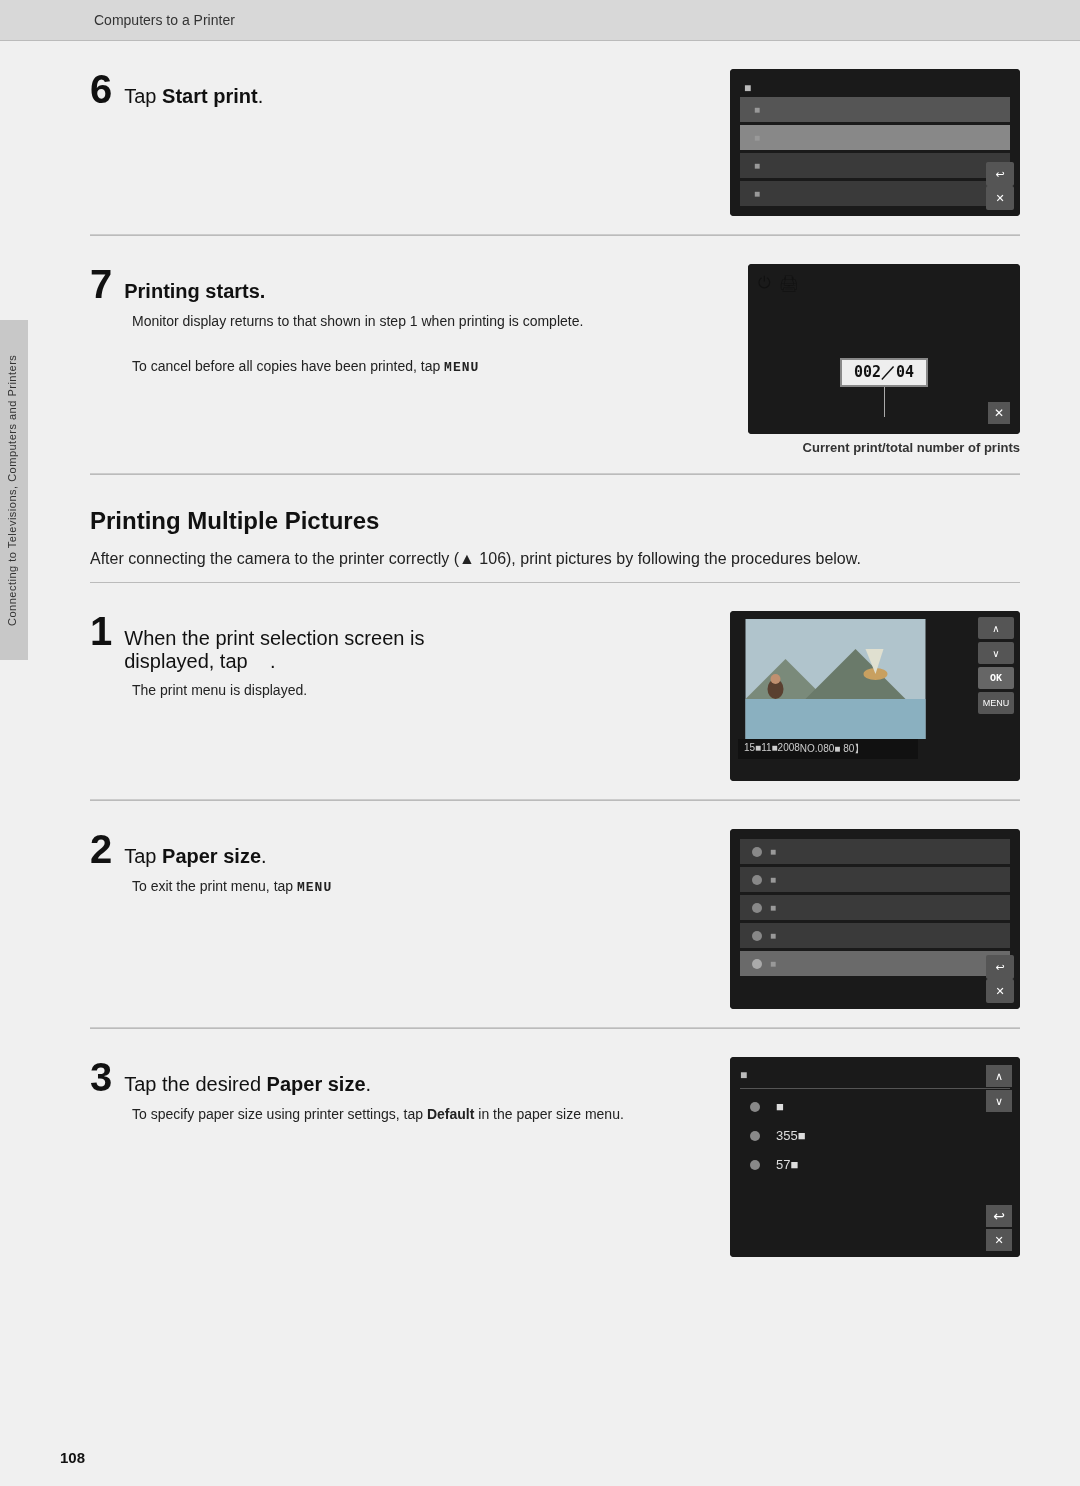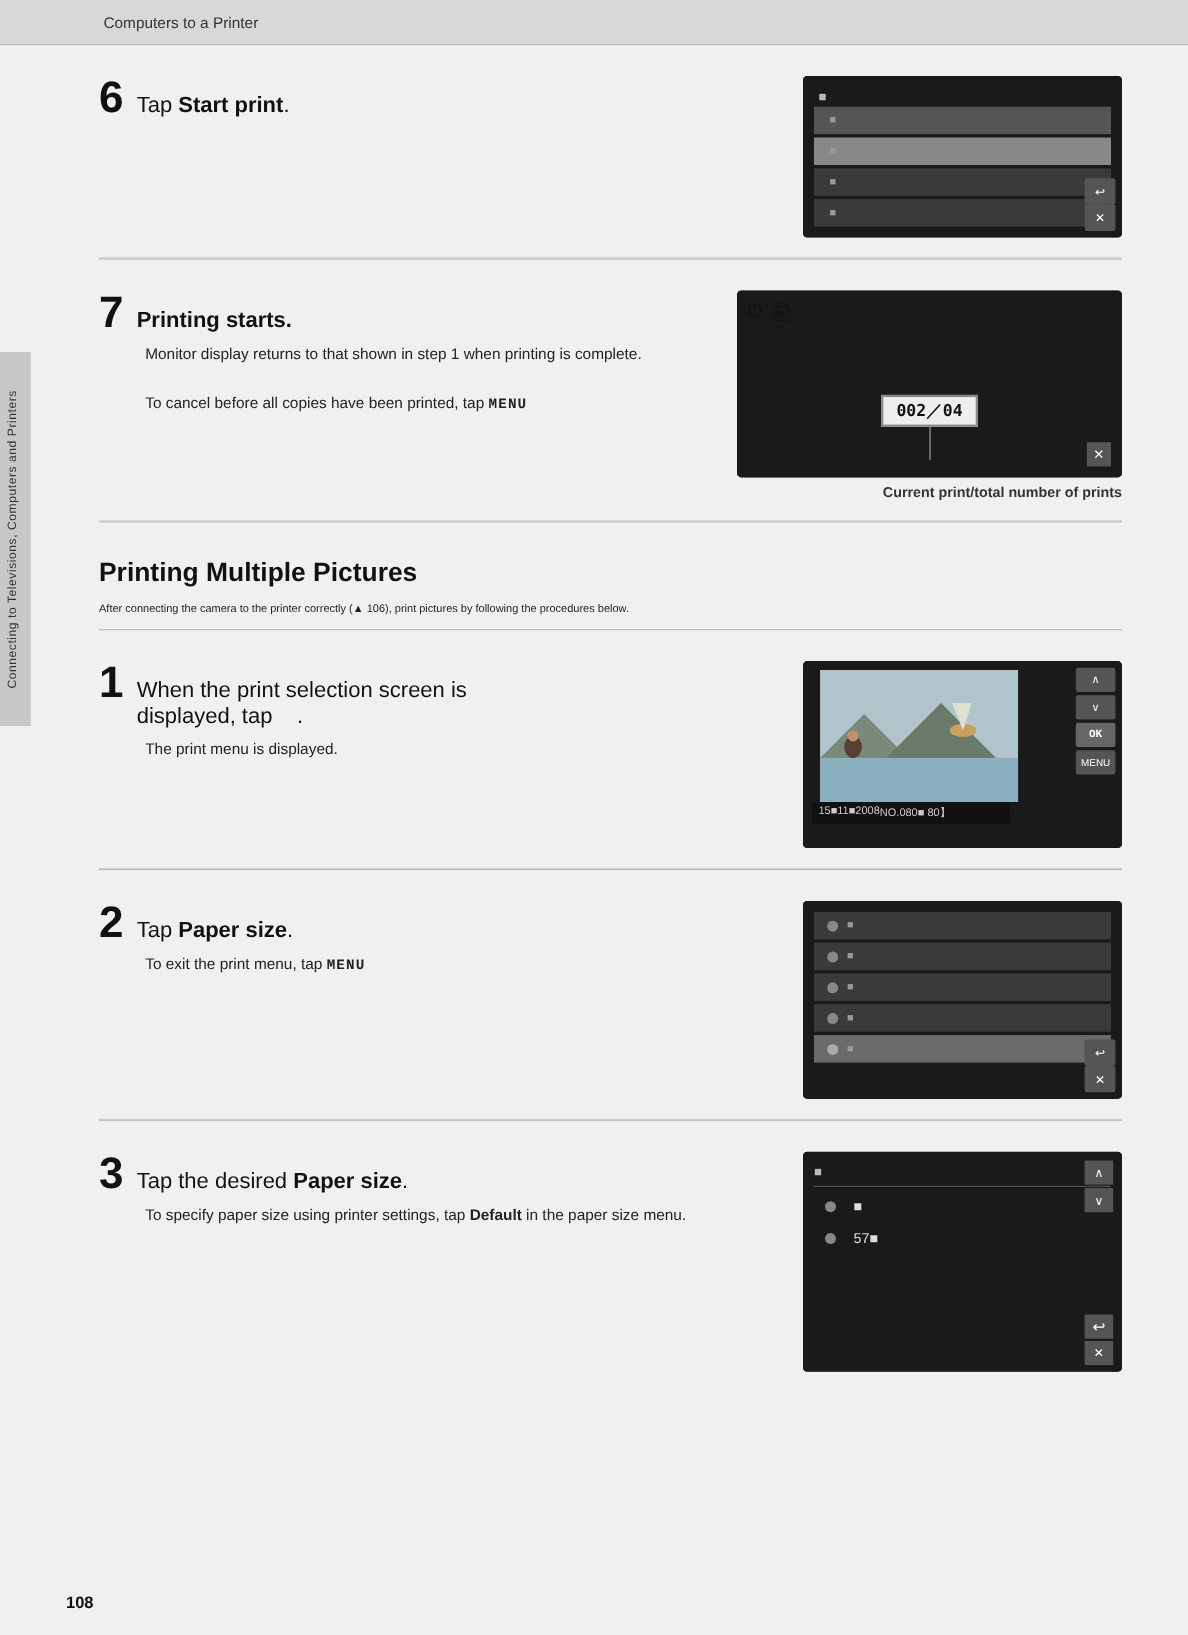--- a/index.html
+++ b/index.html
@@ -168,21 +168,21 @@
     
     .section-title {
       font-size: 24px;
       font-weight: bold;
       color: #111;
       margin: 22px 0 10px 0;
       padding-top: 10px;
     }
 
     .section-intro {
-      font-size: 10px;
+      font-size: 16px;
       color: #222;
       line-height: 1.7;
       margin-bottom: 10px;
     }
 
     
     .screen-photo {
       background: #1a1a1a;
       padding: 6px;
       position: relative;
@@ -427,21 +427,21 @@
 when printing is complete.</p>
         <br>
         <p>
           <span>To cancel before all copies have been printed,
 tap </span>
           <span class="menu-key">MENU</span>
         </p>
       </div>
     </div>
     <div class="screen-wrapper">
-      <div class="screen-box" style="width:350px;">
+      <div class="screen-box" style="width:272px;">
         <div class="screen-step7" style="min-height:170px;">
           <div class="icons-row">
             <span>⏻</span>
             <span>🖨</span>
           </div>
           <div class="counter-area">
             <div class="screen-step7 counter-label-below" style="position:static; background:transparent; min-height:0; padding:0;">
               <span style="display:inline-block; background:#eee; color:#111; font-family:monospace; font-size:15px; font-weight:bold; padding:3px 12px; border:2px solid #888;">002／04</span>
             </div>
             <div style="width:1px; height:30px; background:#aaa; margin: 0 auto;"></div>
@@ -589,20 +589,24 @@
             <span style="color:#bbb; font-size:12px;">■</span>
             <span style="color:#bbb; font-size:14px;">≡</span>
           </div>
 
           <div class="papersize-row">
             <span class="dot" style="width:10px;height:10px;background:#888;border-radius:50%;margin-right:8px;"></span>
             <span class="ps-label">■</span>
           </div>
           <div class="papersize-row">
             <span class="dot" style="width:10px;height:10px;background:#888;border-radius:50%;margin-right:8px;"></span>
+            <span class="ps-label">355■</span>
+          </div>
+          <div class="papersize-row">
+            <span class="dot" style="width:10px;height:10px;background:#888;border-radius:50%;margin-right:8px;"></span>
             <span class="ps-label">57■</span>
           </div>
 
           <div class="ps-nav">
             <div class="ps-nav-btn">∧</div>
             <div class="ps-nav-btn">∨</div>
           </div>
 
           <div class="ps-back-btn">↩</div>
 

